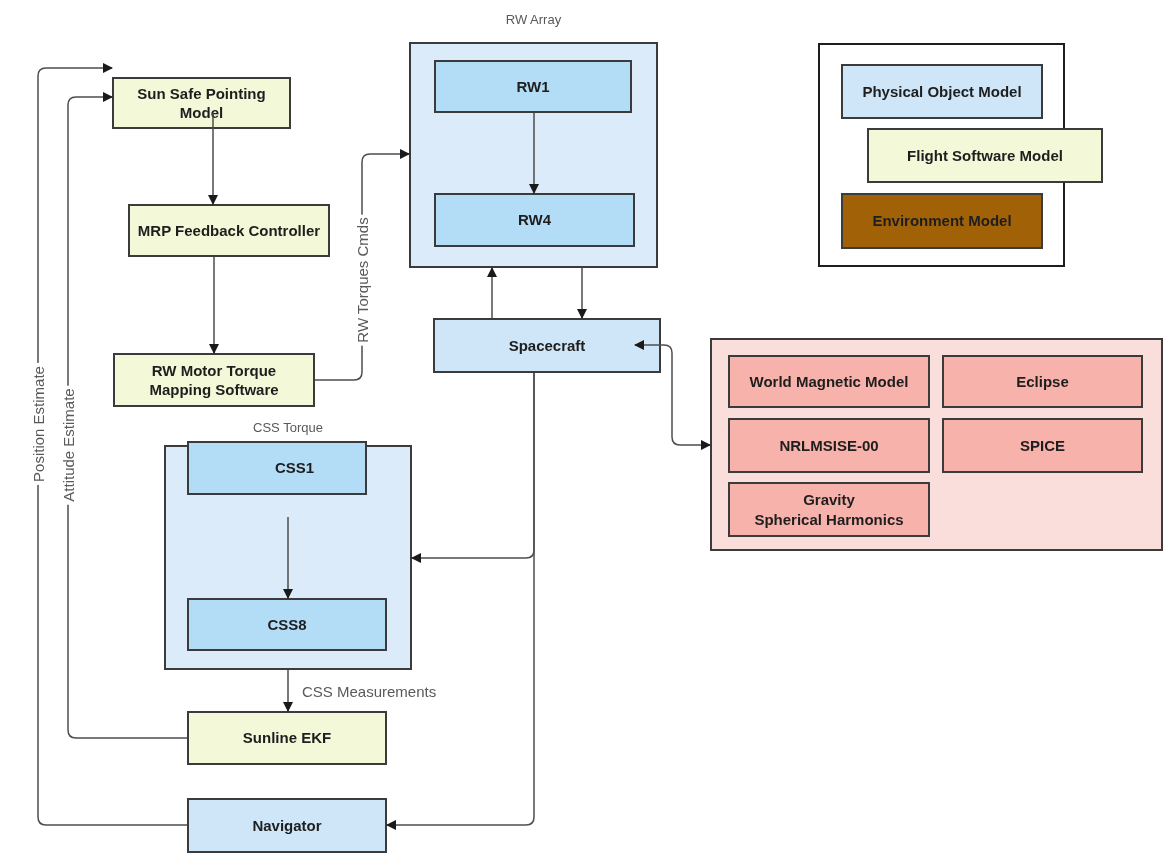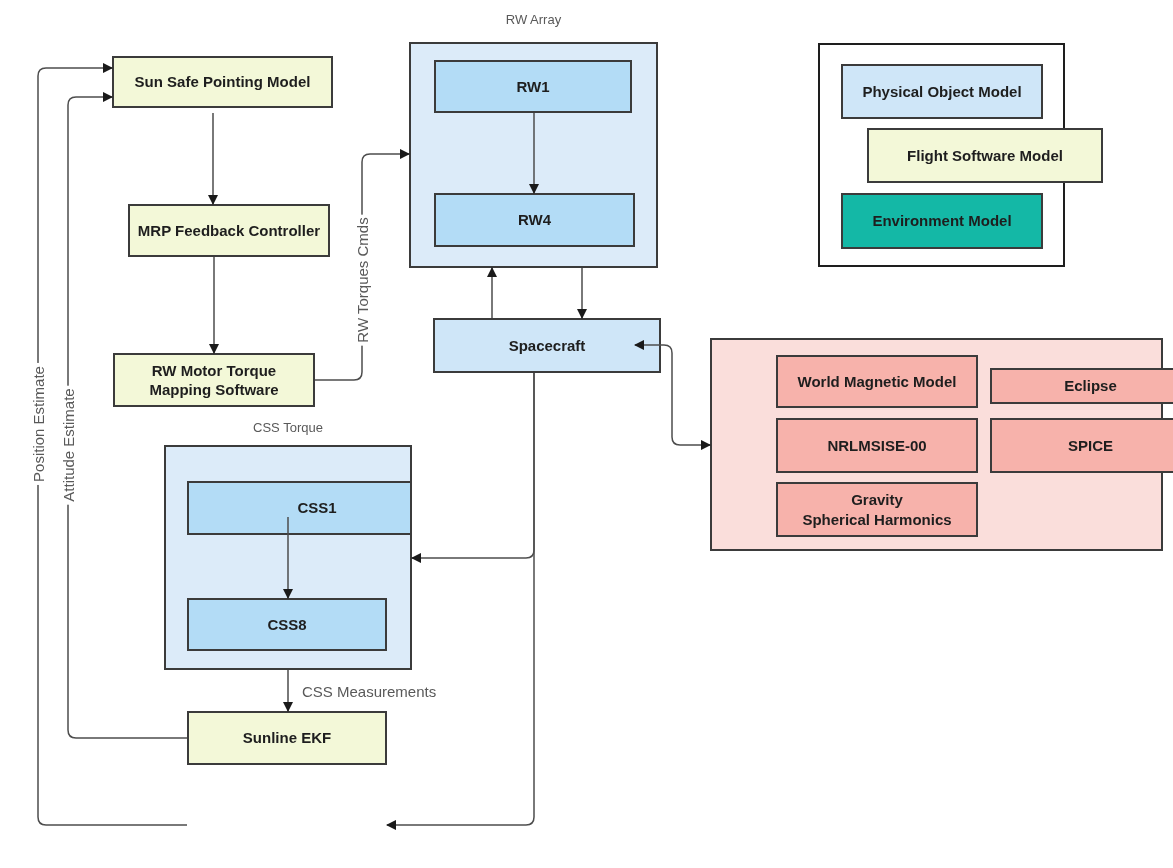--- a/index.html
+++ b/index.html
@@ -13,58 +13,58 @@
     border:2px solid #3b3b3b;box-sizing:border-box;white-space:pre-line;line-height:1.3;
     z-index:1;
   }
   .container-box{
     position:absolute;border:2px solid #3b3b3b;box-sizing:border-box;z-index:0;
   }
   .fill-blue{background:#cfe6f8;}
   .fill-inner-blue{background:#b3dcf6;}
   .fill-cont-blue{background:#dcebf9;}
   .fill-yellow{background:#f3f8d8;}
-  .fill-pink{background:#14b8a6;text-align:right;}
-  .fill-inner-pink{background:#f7b2ab;margin-left:48px;}
+  .fill-pink{background:#a16207;text-align:right;}
+  .fill-inner-pink{background:#f7b2ab;}
   .fill-cont-pink{background:#fadedb;}
   .fill-white{background:#ffffff;}
   .group-title{
     position:absolute;text-align:center;color:#595959;font-size:13px;z-index:1;
   }
   #connector-layer{
     position:absolute;left:0;top:0;width:1173px;height:868px;z-index:2;pointer-events:none;
   }
   .edge-label{
     position:absolute;color:#595959;font-size:15px;background:#ffffff;
     white-space:nowrap;z-index:3;padding:1px 3px;
   }
   .vlabel{transform:translate(-50%,-50%) rotate(-90deg);}
   
-  #sun-safe   {left:112px;top:56px; width:221px;height:52px;}
+  #sun-safe   {left:112px;top:77px; width:179px;height:52px;}
   #mrp        {left:128px;top:204px;width:202px;height:53px;}
   #rw-motor   {left:113px;top:353px;width:202px;height:54px;}
   #rw-array   {left:409px;top:42px; width:249px;height:226px;}
   #rw-array-title {left:409px;top:12px;width:249px;}
   #rw1        {left:434px;top:60px; width:198px;height:53px;}
   #rw4        {left:434px;top:193px;width:201px;height:54px;}
   #spacecraft {left:433px;top:318px;width:228px;height:55px;}
   #css-array  {left:164px;top:445px;width:248px;height:225px;}
   #css-array-title{left:164px;top:420px;width:248px;}
-  #css1       {left:187px;top:481px;width:225px;height:54px;padding-left:35px;}
+  #css1       {left:187px;top:441px;width:180px;height:54px;padding-left:35px;}
   #css8       {left:187px;top:598px;width:200px;height:53px;}
   #sunline    {left:187px;top:711px;width:200px;height:54px;}
   #navigator  {left:187px;top:798px;width:200px;height:55px;}
   #legend     {left:818px;top:43px;width:247px;height:224px;border-color:#1e1e1e;}
   #legend-blue  {left:841px;top:64px; width:202px;height:55px;}
   #legend-yellow{left:841px;top:128px;width:236px;height:55px;margin-left:26px;}
   #legend-pink  {left:841px;top:193px;width:202px;height:56px;}
   #env        {left:710px;top:338px;width:453px;height:213px;}
   #env-title  {left:710px;top:308px;width:453px;}
   #wmm        {left:728px;top:355px;width:202px;height:53px;}
-  #eclipse    {left:942px;top:368px;width:201px;height:36px;}
+  #eclipse    {left:942px;top:355px;width:201px;height:53px;}
   #nrlmsise   {left:728px;top:418px;width:202px;height:55px;}
   #spice      {left:942px;top:418px;width:201px;height:55px;}
   #gravity    {left:728px;top:482px;width:202px;height:55px;}
   #lbl-rw-cmds {left:362px;top:280px;}
   #lbl-position{left:38px;top:424px;}
   #lbl-attitude{left:68px;top:445px;}
   #lbl-css-meas{left:299px;top:682px;}
 </style>
 </head>
 <body>
@@ -83,20 +83,21 @@
   <div class="node fill-yellow" id="mrp">MRP Feedback Controller</div>
   <div class="node fill-yellow" id="rw-motor">RW Motor Torque
 Mapping Software</div>
   <div class="node fill-yellow" id="sunline">Sunline EKF</div>
 
   <div class="node fill-inner-blue" id="rw1">RW1</div>
   <div class="node fill-inner-blue" id="rw4">RW4</div>
   <div class="node fill-blue" id="spacecraft">Spacecraft</div>
   <div class="node fill-inner-blue" id="css1">CSS1</div>
   <div class="node fill-inner-blue" id="css8">CSS8</div>
+  <div class="node fill-blue" id="navigator">Navigator</div>
 
   <div class="node fill-inner-pink" id="wmm">World Magnetic Model</div>
   <div class="node fill-inner-pink" id="eclipse">Eclipse</div>
   <div class="node fill-inner-pink" id="nrlmsise">NRLMSISE-00</div>
   <div class="node fill-inner-pink" id="gravity">Gravity
 Spherical Harmonics</div>
   <div class="node fill-inner-pink" id="spice">SPICE</div>
 
   <div class="container-box fill-white" id="legend"></div>
   <div class="node fill-blue" id="legend-blue">Physical Object Model</div>

